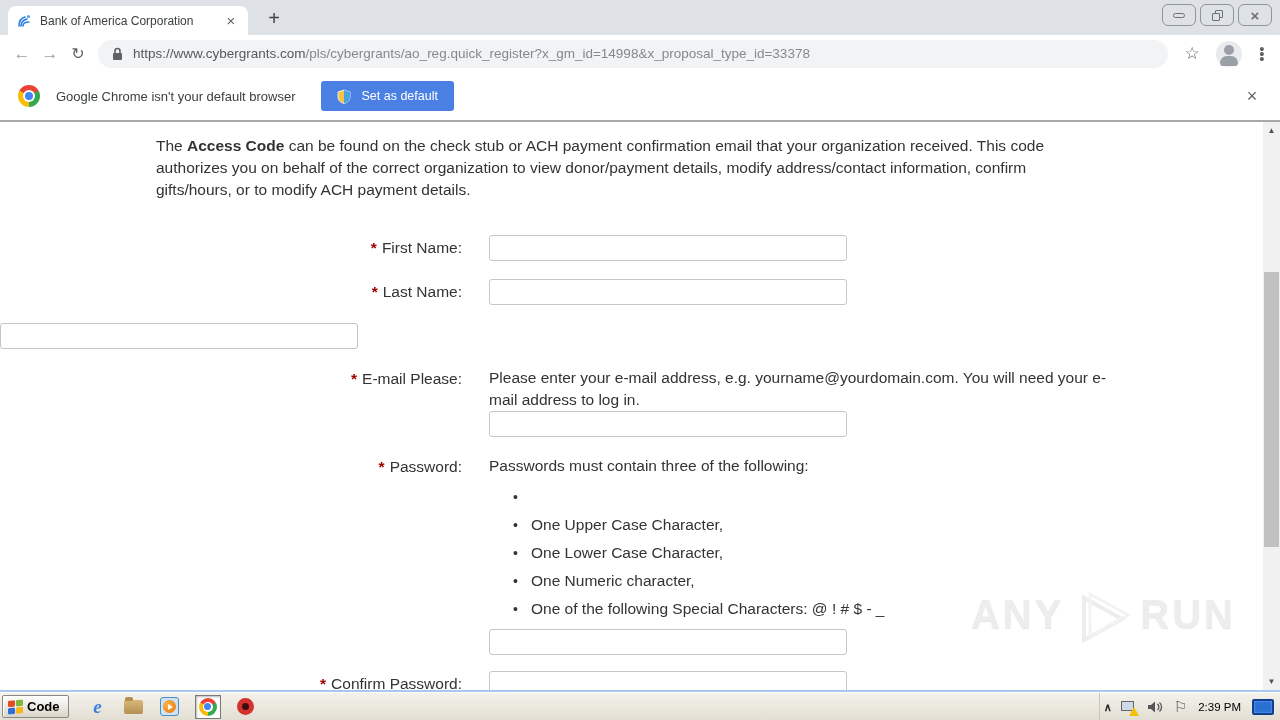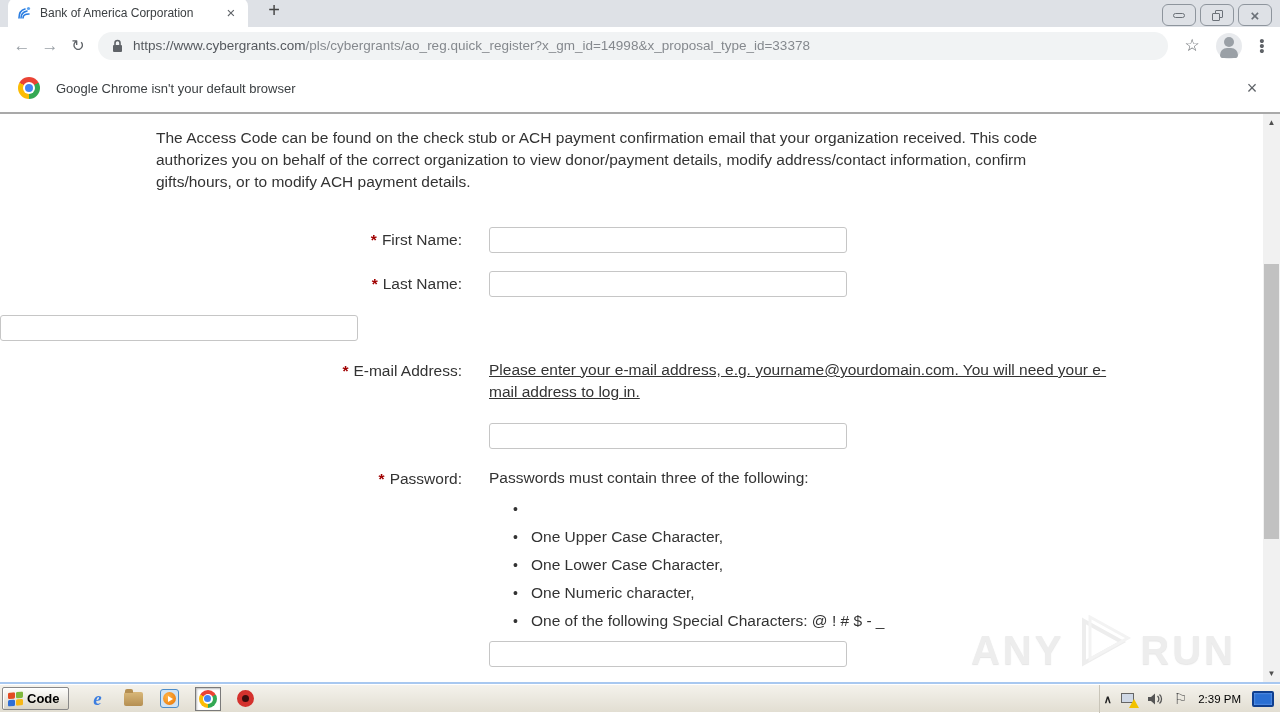--- a/index.html
+++ b/index.html
@@ -1,19 +1,19 @@
 <!DOCTYPE html>
 <html><head>
 <meta charset="utf-8">
 <style>
   * { margin:0; padding:0; box-sizing:border-box; }
   html,body { width:1280px; height:720px; overflow:hidden; font-family:"Liberation Sans", sans-serif; background:#fff; }
 
   
-  .tabstrip { height:27px; background:#dee1e6; display:flex; align-items:flex-end; position:relative; }
+  .tabstrip { height:35px; background:#dee1e6; display:flex; align-items:flex-end; position:relative; }
   .tab { width:240px; height:29px; background:#fff; border-radius:8px 8px 0 0; margin-left:8px;
          display:flex; align-items:center; padding:0 8px; }
   .tab-title { font-size:12px; color:#3c4043; flex:1; white-space:nowrap; overflow:hidden; margin-left:8px; }
   .tab-close { color:#5f6368; font-size:15px; width:18px; height:18px; line-height:17px; text-align:center; border-radius:50%; cursor:pointer; }
   .newtab-btn { color:#444; font-size:20px; margin:0 0 5px 14px; width:24px; text-align:center; cursor:pointer; }
   .win-controls { position:absolute; right:8px; top:4px; display:flex; gap:4px; }
   .win-btn { width:34px; height:22px; border:1px solid #8e959d; border-radius:6px; display:flex; align-items:center; justify-content:center; color:#5f6368; background:transparent; }
   .glyph-min { width:12px; height:5px; border:1.5px solid #6b7178; border-radius:3px; }
   .glyph-restore { position:relative; width:11px; height:11px; }
   .glyph-restore .sq1 { position:absolute; right:0; top:0; width:8px; height:8px; border:1.5px solid #6b7178; border-radius:1px; }
@@ -49,44 +49,44 @@
   .chrome-logo.small::before { inset:4px; } .chrome-logo.small::after { inset:5.5px; }
   .infobar-msg { font-size:13px; color:#3c4043; margin:0 26px 0 16px; }
   .default-btn { background:#4a80e4; color:#fff; border:none; border-radius:3px; height:30px; padding:0 16px;
                  font-size:12.5px; font-family:"Liberation Sans",sans-serif; display:flex; align-items:center; gap:10px; cursor:pointer; }
   .infobar-close { margin-left:auto; color:#5f6368; font-size:18px; width:24px; text-align:center; cursor:pointer; }
 
   
   .page { position:relative; height:570px; background:#fff; border-bottom:2px solid #a8c8f0; overflow:hidden;
           font-size:15.5px; color:#333; }
   .intro { margin:13px 0 0 156px; width:932px; line-height:22px; }
-  .intro b { font-weight:normal; }
+  .intro b { font-weight:bold; }
   .regform { margin-top:34px; }
   .frow { display:flex; align-items:flex-start; margin-bottom:18px;gap:11px; }
   .lbl-cell { width:478px; flex:0 0 478px; text-align:right; padding-right:16px; line-height:26px; white-space:nowrap; }
   .lbl-cell.top { line-height:22px; padding-top:1px; }
   .req { color:#a00000; margin-right:5px; font-weight:bold; }
   .val-cell { flex:1; }
   .tbox { width:358px; height:26px; border:1px solid #c6c6c6; border-radius:3px; background:#fff; font-size:14px; padding:0 6px; font-family:"Liberation Sans",sans-serif; }
-  .help { line-height:22px; width:620px; margin-bottom:20px;text-decoration:underline; }
+  .help { line-height:22px; width:620px; margin-bottom:0; }
   .rules { margin:6px 0 2px 0; }
   .rule { display:flex; line-height:28px; }
   .bullet { width:18px; margin-left:24px; font-size:14px; }
   .pw-input { margin-top:4px; }
   .confirm-row { margin-bottom:0; }
   .confirm-row .tbox { height:28px; }
 
   
   .scrollbar { position:absolute; top:0; right:0; width:17px; height:100%; background:#f1f1f1; }
   .sb-btn { position:absolute; left:0; width:17px; height:17px; color:#505050; font-size:8px; text-align:center; line-height:17px; }
   .sb-up { top:0; } .sb-down { bottom:0; }
   .sb-thumb { position:absolute; left:1px; top:150px; width:15px; height:275px; background:#c1c1c1; }
 
   
-  .watermark { position:absolute; right:44px; bottom:9px; display:flex; align-items:flex-end; gap:6px;
+  .watermark { position:absolute; right:44px; bottom:40px; display:flex; align-items:flex-start; gap:6px;
                color:#ededed; font-weight:bold; font-size:40px; letter-spacing:3px;
                text-shadow:0 1px 1px rgba(180,180,180,.35); user-select:none; }
   .wm-logo { width:64px; height:58px; }
 
   
   .taskbar { height:28px; background:linear-gradient(#f4f2ec, #e2ded2); border-top:1px solid #fff; display:flex; align-items:center; position:relative; }
   .start-btn { height:23px; margin-left:2px; padding:0 8px 0 5px; display:flex; align-items:center; gap:4px;
                background:linear-gradient(#fefefc, #d9d5c9); border:1px solid #888; border-radius:2px;
                box-shadow:inset 1px 1px 0 #fff; font-size:13px; font-weight:bold; color:#000; cursor:pointer; }
   .ql { display:flex; align-items:center; gap:14px; margin-left:18px; }
@@ -158,20 +158,27 @@
   <div class="kebab">
       <span>•</span>
       <span>•</span>
       <span>•</span>
     </div>
 </div>
 
 <div class="infobar">
   <div class="chrome-logo"></div>
   <span class="infobar-msg">Google Chrome isn't your default browser</span>
+  <button class="default-btn">
+    <svg width="14" height="15" viewBox="0 0 14 15">
+      <path d="M7 1 L13 3 V8 C13 11.5 10.5 13.5 7 14.5 C3.5 13.5 1 11.5 1 8 V3 Z" fill="#f6c445" stroke="#fff" stroke-width="0.8"></path>
+      <path d="M7 1 L13 3 V8 C13 11.5 10.5 13.5 7 14.5 Z" fill="#4aa3e0"></path>
+    </svg>
+    <span>Set as default</span>
+  </button>
   <div class="infobar-close">×</div>
 </div>
 
 <div class="page">
 
   <p class="intro"><span>The </span><b>Access Code</b><span> can be found on the check stub or ACH payment confirmation email that your organization received. This code authorizes you on behalf of the correct organization to view donor/payment details, modify address/contact information, confirm gifts/hours, or to modify ACH payment details.</span></p>
 
   <div class="regform">
 
     <div class="frow">
@@ -182,21 +189,21 @@
     <div class="frow">
       <div class="lbl-cell"><span class="req">*</span><span>Last Name:</span></div>
       <div class="val-cell"><input class="tbox" type="text" style=""></div>
     </div>
 
     <div class="frow">
       <div class="val-cell"><input class="tbox" type="text" style=""></div>
     </div>
 
     <div class="frow">
-      <div class="lbl-cell top"><span class="req">*</span><span>E-mail Address:</span></div>
+      <div class="lbl-cell top"><span class="req">*</span><span>E-mail Please:</span></div>
       <div class="val-cell">
         <div class="help">Please enter your e-mail address, e.g. yourname@yourdomain.com. You will need your e-mail address to log in.</div>
         <input class="tbox" type="text" style="">
       </div>
     </div>
 
     <div class="frow" style="margin-bottom:16px;">
       <div class="lbl-cell top"><span class="req">*</span><span>Password:</span></div>
       <div class="val-cell">
         <div style="line-height:22px;">Passwords must contain three of the following:</div>

